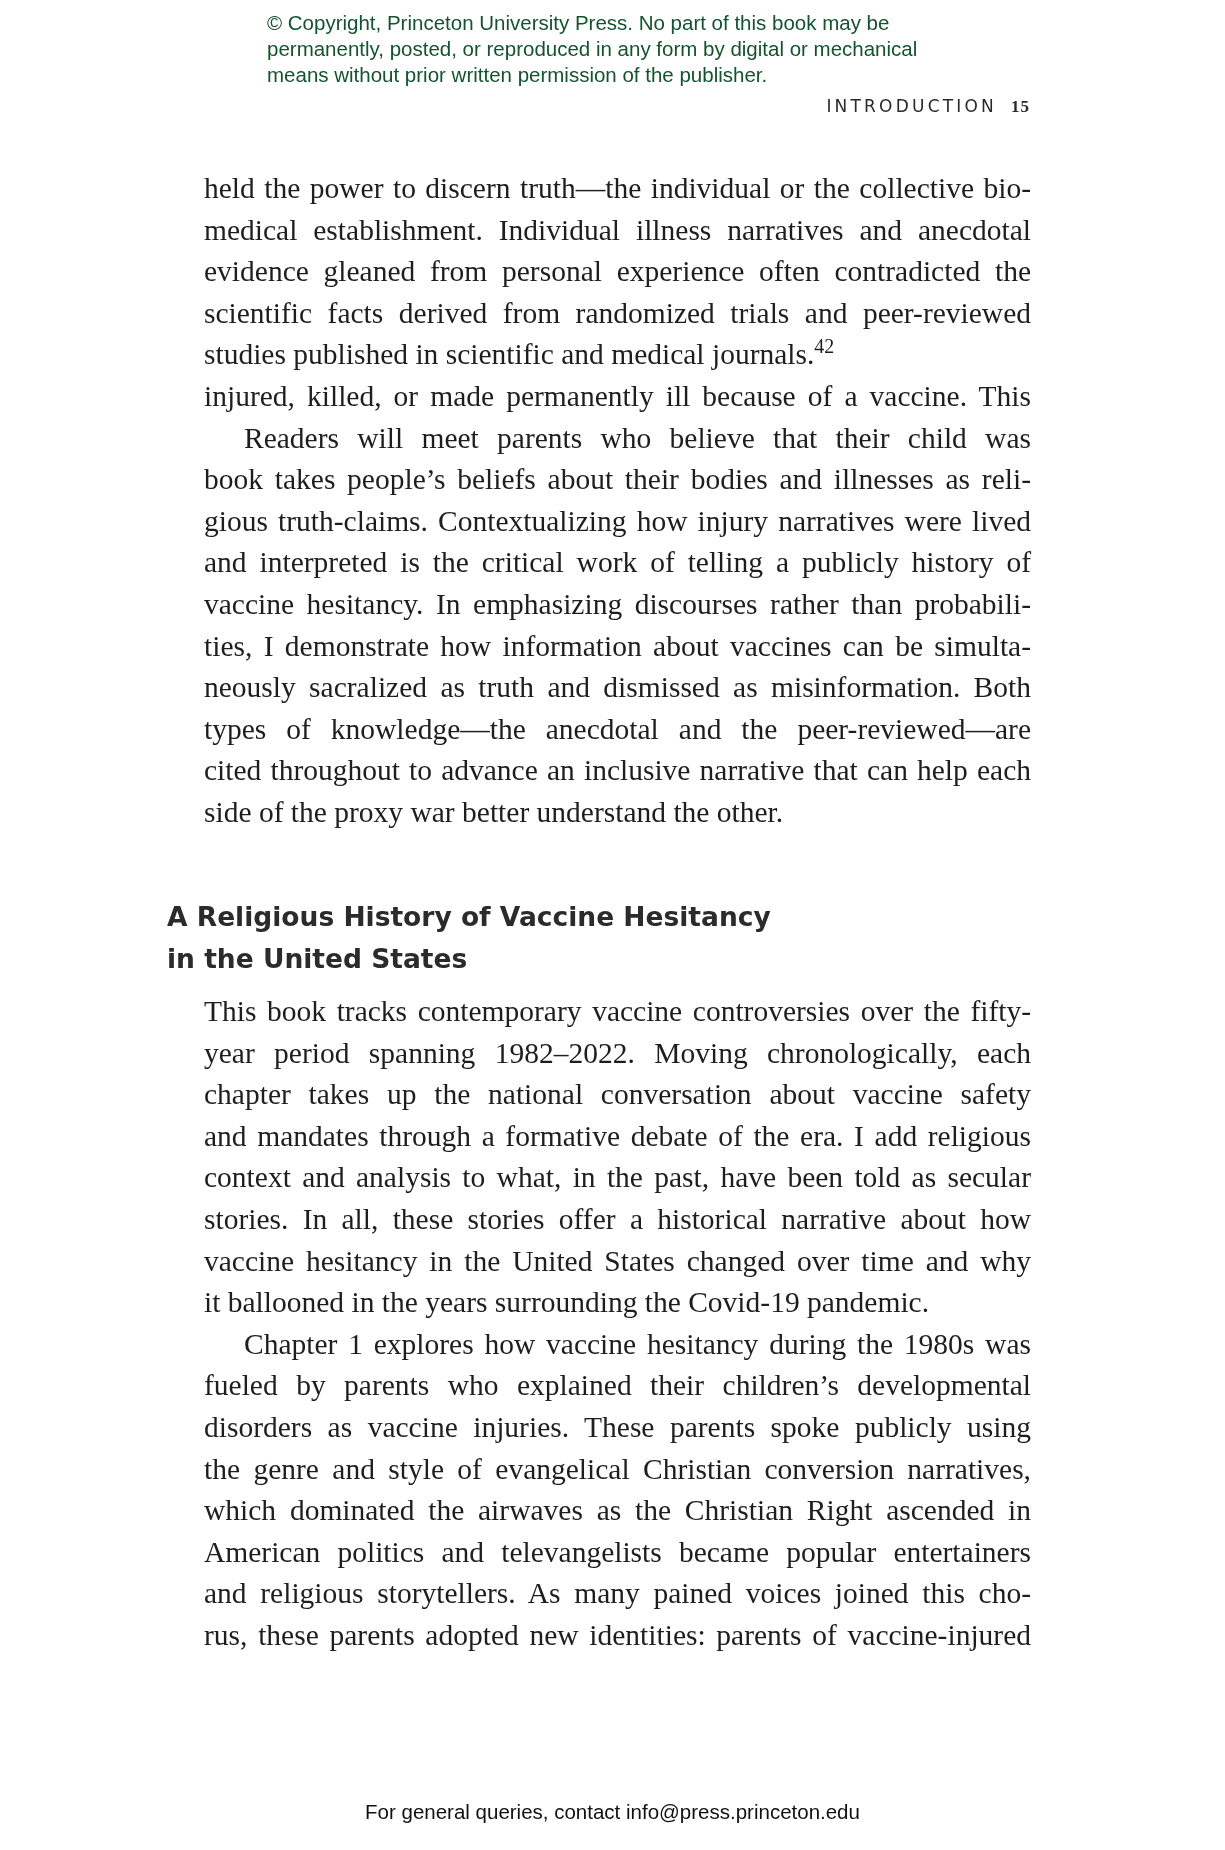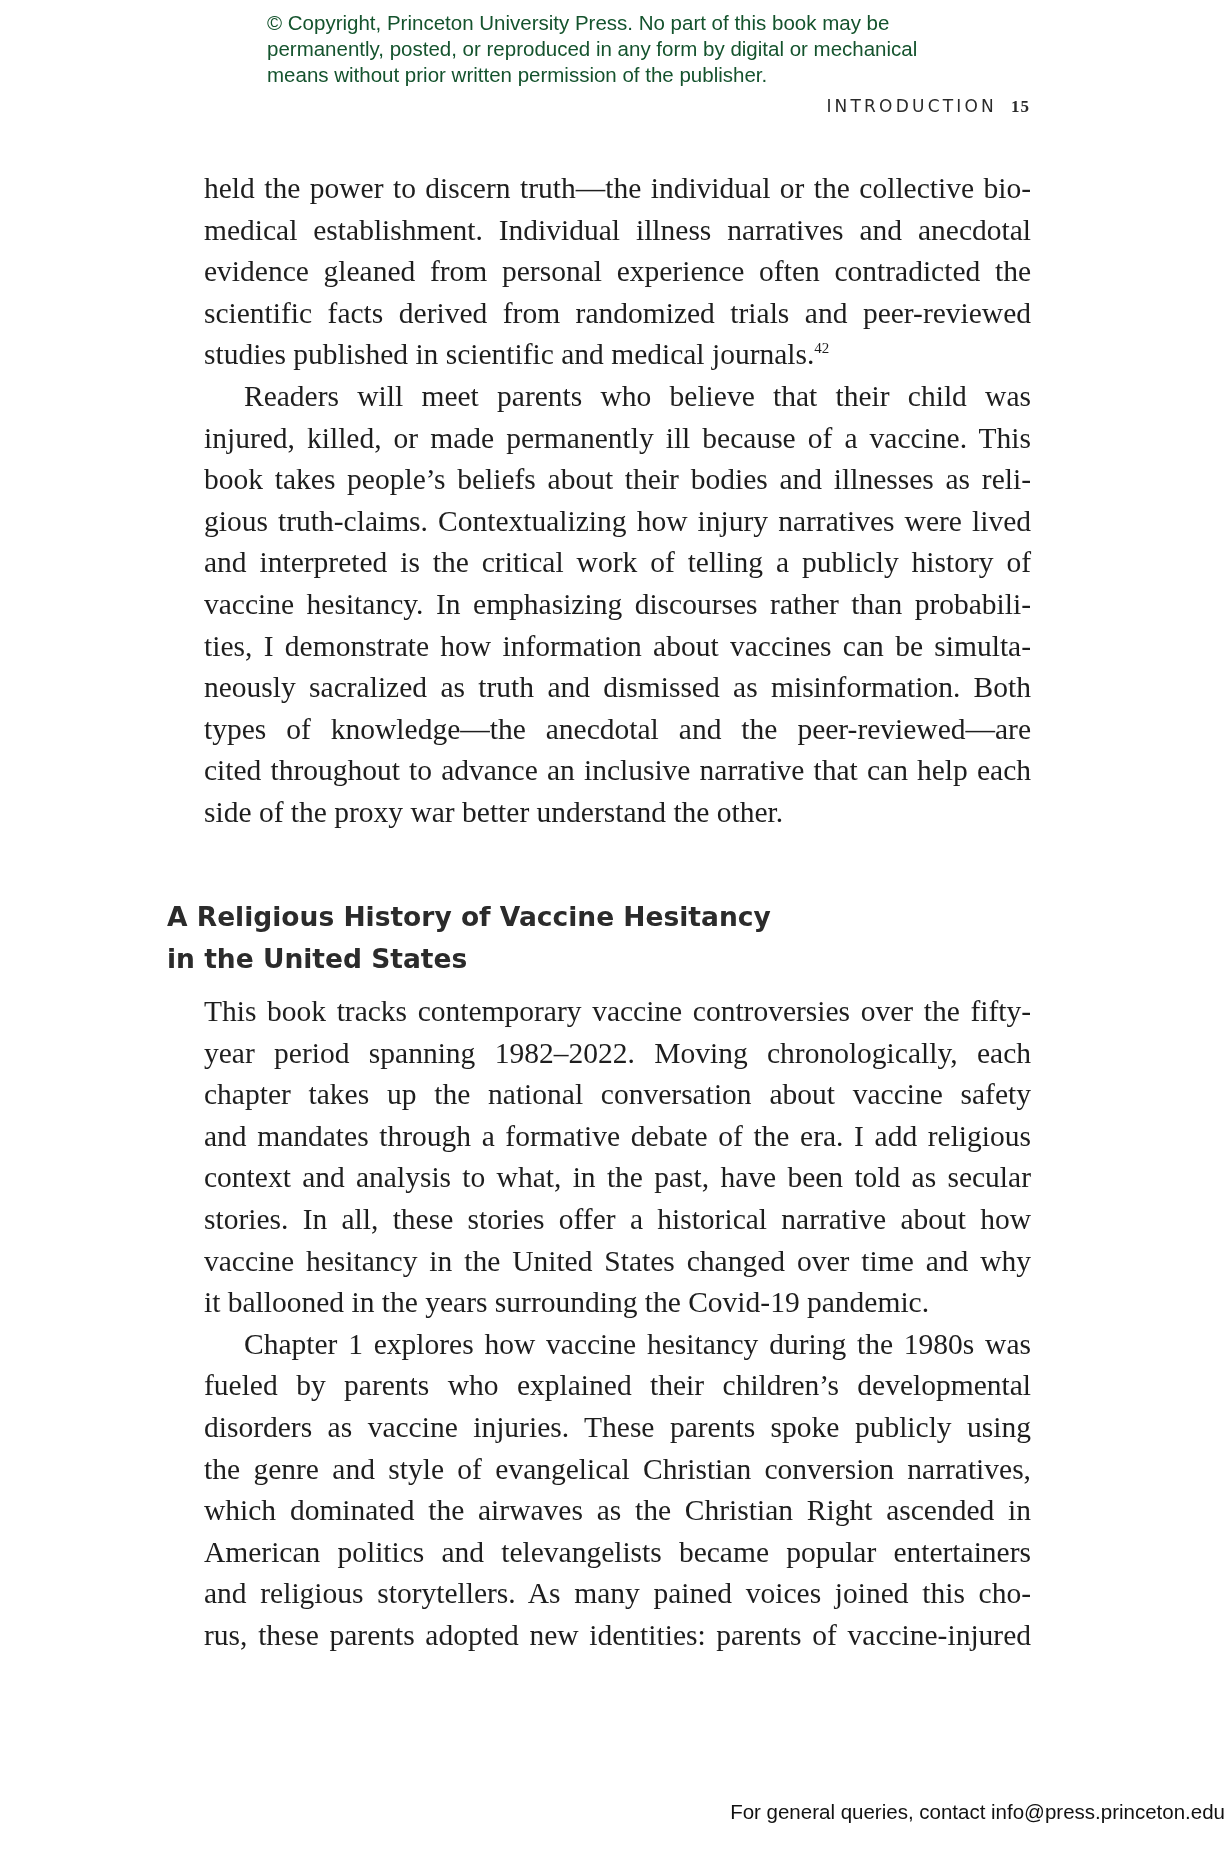--- a/index.html
+++ b/index.html
@@ -21,34 +21,34 @@
   .text-block {
     position: absolute; left: 167px; width: 864px;
     font-family: "Liberation Serif", serif; font-size: 29.5px; color: #1e1e1e;
   }
   .line {
     height: 41.6px; line-height: 41.6px;
     text-align: justify; text-align-last: justify; white-space: nowrap; overflow: visible; margin-left: 37px;
   }
   .line.last { text-align-last: left; }
   .line.indent { text-indent: 40px; }
-  sup { font-size: 15px; vertical-align: 11px; line-height: 0; }
+  sup { font-size: 20px; vertical-align: 11px; line-height: 0; }
 
   #block1 { top: 168px; }
   #block2 { top: 991px; }
 
   .section-heading {
     position: absolute; left: 167px; top: 896px;
     font-family: "DejaVu Sans", sans-serif; font-weight: bold; font-size: 26.5px;
     line-height: 42px; color: #2b2b2b;
   }
   .section-heading div { white-space: nowrap; }
 
   .footer {
-    position: absolute; left: 0; width: 1225px; top: 1800px; text-align: right;
+    position: absolute; left: 0; width: 1225px; top: 1800px; text-align: center;
     font-family: "Liberation Sans", sans-serif; font-size: 20.5px; color: #111;
   }
 </style>
 </head>
 <body>
 
 <div class="copyright">
   <div>© Copyright, Princeton University Press. No part of this book may be</div>
   <div>permanently, posted, or reproduced in any form by digital or mechanical</div>
   <div>means without prior written permission of the publisher.</div>
@@ -60,22 +60,22 @@
 
 <div class="text-block" id="block1">
   <div>
     <div class="line">held the power to discern truth—the individual or the collective bio-</div>
     <div class="line">medical establishment. Individual illness narratives and anecdotal</div>
     <div class="line">evidence gleaned from personal experience often contradicted the</div>
     <div class="line">scientific facts derived from randomized trials and peer-reviewed</div>
     <div class="line last"><span>studies published in scientific and medical journals.</span><sup>42</sup></div>
   </div>
   <div>
+    <div class="line">injured, killed, or made permanently ill because of a vaccine. This</div>
     <div class="line indent">Readers will meet parents who believe that their child was</div>
-    <div class="line">injured, killed, or made permanently ill because of a vaccine. This</div>
     <div class="line">book takes people’s beliefs about their bodies and illnesses as reli-</div>
     <div class="line">gious truth-claims. Contextualizing how injury narratives were lived</div>
     <div class="line">and interpreted is the critical work of telling a publicly history of</div>
     <div class="line">vaccine hesitancy. In emphasizing discourses rather than probabili-</div>
     <div class="line">ties, I demonstrate how information about vaccines can be simulta-</div>
     <div class="line">neously sacralized as truth and dismissed as misinformation. Both</div>
     <div class="line">types of knowledge—the anecdotal and the peer-reviewed—are</div>
     <div class="line">cited throughout to advance an inclusive narrative that can help each</div>
     <div class="line last">side of the proxy war better understand the other.</div>
   </div>

